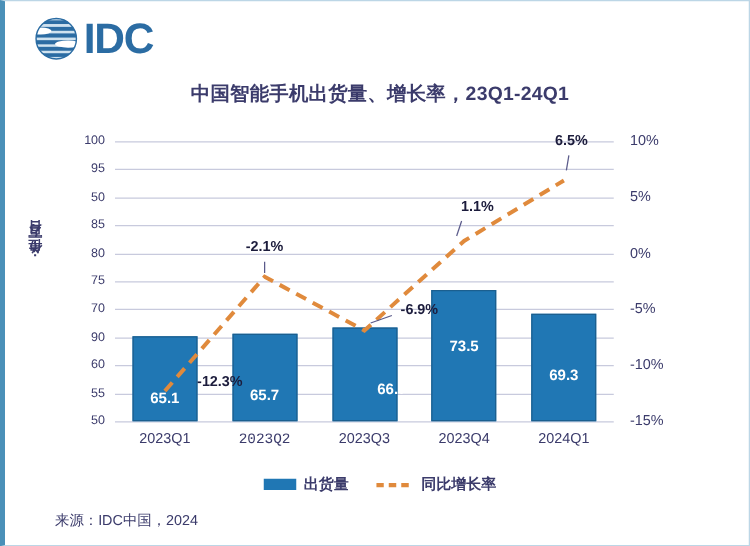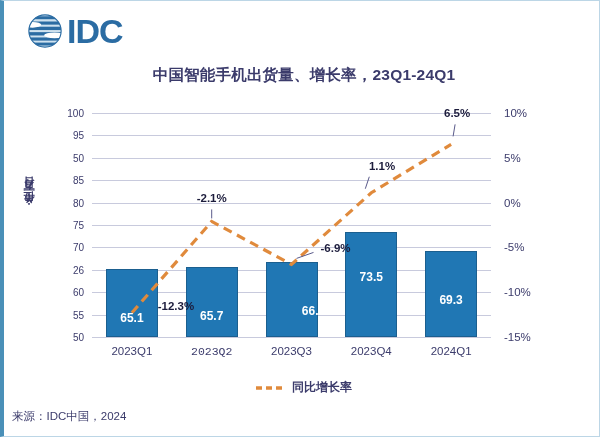--- a/index.html
+++ b/index.html
@@ -153,21 +153,21 @@
     display: block;
   }
   .legend-swatch-line {
     width: 30px; height: 10px; display: block;
   }
   .legend-label { font-weight: bold; font-size: 12px; color:#3b3b6b; }
 
   
   #source {
     position: absolute;
-    left: 8px;
+    left: 40px;
     top: 408px;
     font-size: 11.5px;
     color: #3b3b6b;
   }
 </style>
 </head>
 <body>
 
 <div id="page">
 
@@ -215,21 +215,21 @@
         <div class="gridline" style="top: 336px;"></div>
       </div>
     <div id="yticks-left">
         <div class="ytick-left" style="left: 46px; top: 112px;">100</div>
         <div class="ytick-left" style="left: 46px; top: 134.4px;">95</div>
         <div class="ytick-left" style="left: 46px; top: 156.8px;">50</div>
         <div class="ytick-left" style="left: 46px; top: 179.2px;">85</div>
         <div class="ytick-left" style="left: 46px; top: 201.6px;">80</div>
         <div class="ytick-left" style="left: 46px; top: 224px;">75</div>
         <div class="ytick-left" style="left: 46px; top: 246.4px;">70</div>
-        <div class="ytick-left" style="left: 46px; top: 268.8px;">26</div>
+        <div class="ytick-left" style="left: 46px; top: 268.8px;">90</div>
         <div class="ytick-left" style="left: 46px; top: 291.2px;">60</div>
         <div class="ytick-left" style="left: 46px; top: 313.6px;">55</div>
         <div class="ytick-left" style="left: 46px; top: 336px;">50</div>
       </div>
     <div id="yticks-right">
         <div class="ytick-right" style="left: 500px; top: 112px;">10%</div>
         <div class="ytick-right" style="left: 500px; top: 156.8px;">5%</div>
         <div class="ytick-right" style="left: 500px; top: 201.6px;">0%</div>
         <div class="ytick-right" style="left: 500px; top: 246.4px;">-5%</div>
         <div class="ytick-right" style="left: 500px; top: 291.2px;">-10%</div>
@@ -267,20 +267,24 @@
         <div class="xtick" style="left: 127.9px; top: 344px;">2023Q1</div>
         <div class="xtick" style="left: 207.7px; top: 344px; font-family: Liberation Mono, monospace;">2023Q2</div>
         <div class="xtick" style="left: 287.5px; top: 344px;">2023Q3</div>
         <div class="xtick" style="left: 367.3px; top: 344px;">2023Q4</div>
         <div class="xtick" style="left: 447.1px; top: 344px;">2024Q1</div>
       </div>
   </div>
 
   <div id="legend">
     <div class="legend-item">
+      <span class="legend-swatch-bar"></span>
+      <span class="legend-label">出货量</span>
+    </div>
+    <div class="legend-item">
       <svg class="legend-swatch-line" viewBox="0 0 30 10">
         <line x1="0" y1="5" x2="30" y2="5" stroke="#e08a3c" stroke-width="3.4" stroke-dasharray="6,4"></line>
       </svg>
       <span class="legend-label">同比增长率</span>
     </div>
   </div>
 
   <div id="source">来源：IDC中国，2024</div>
 
 </div>

